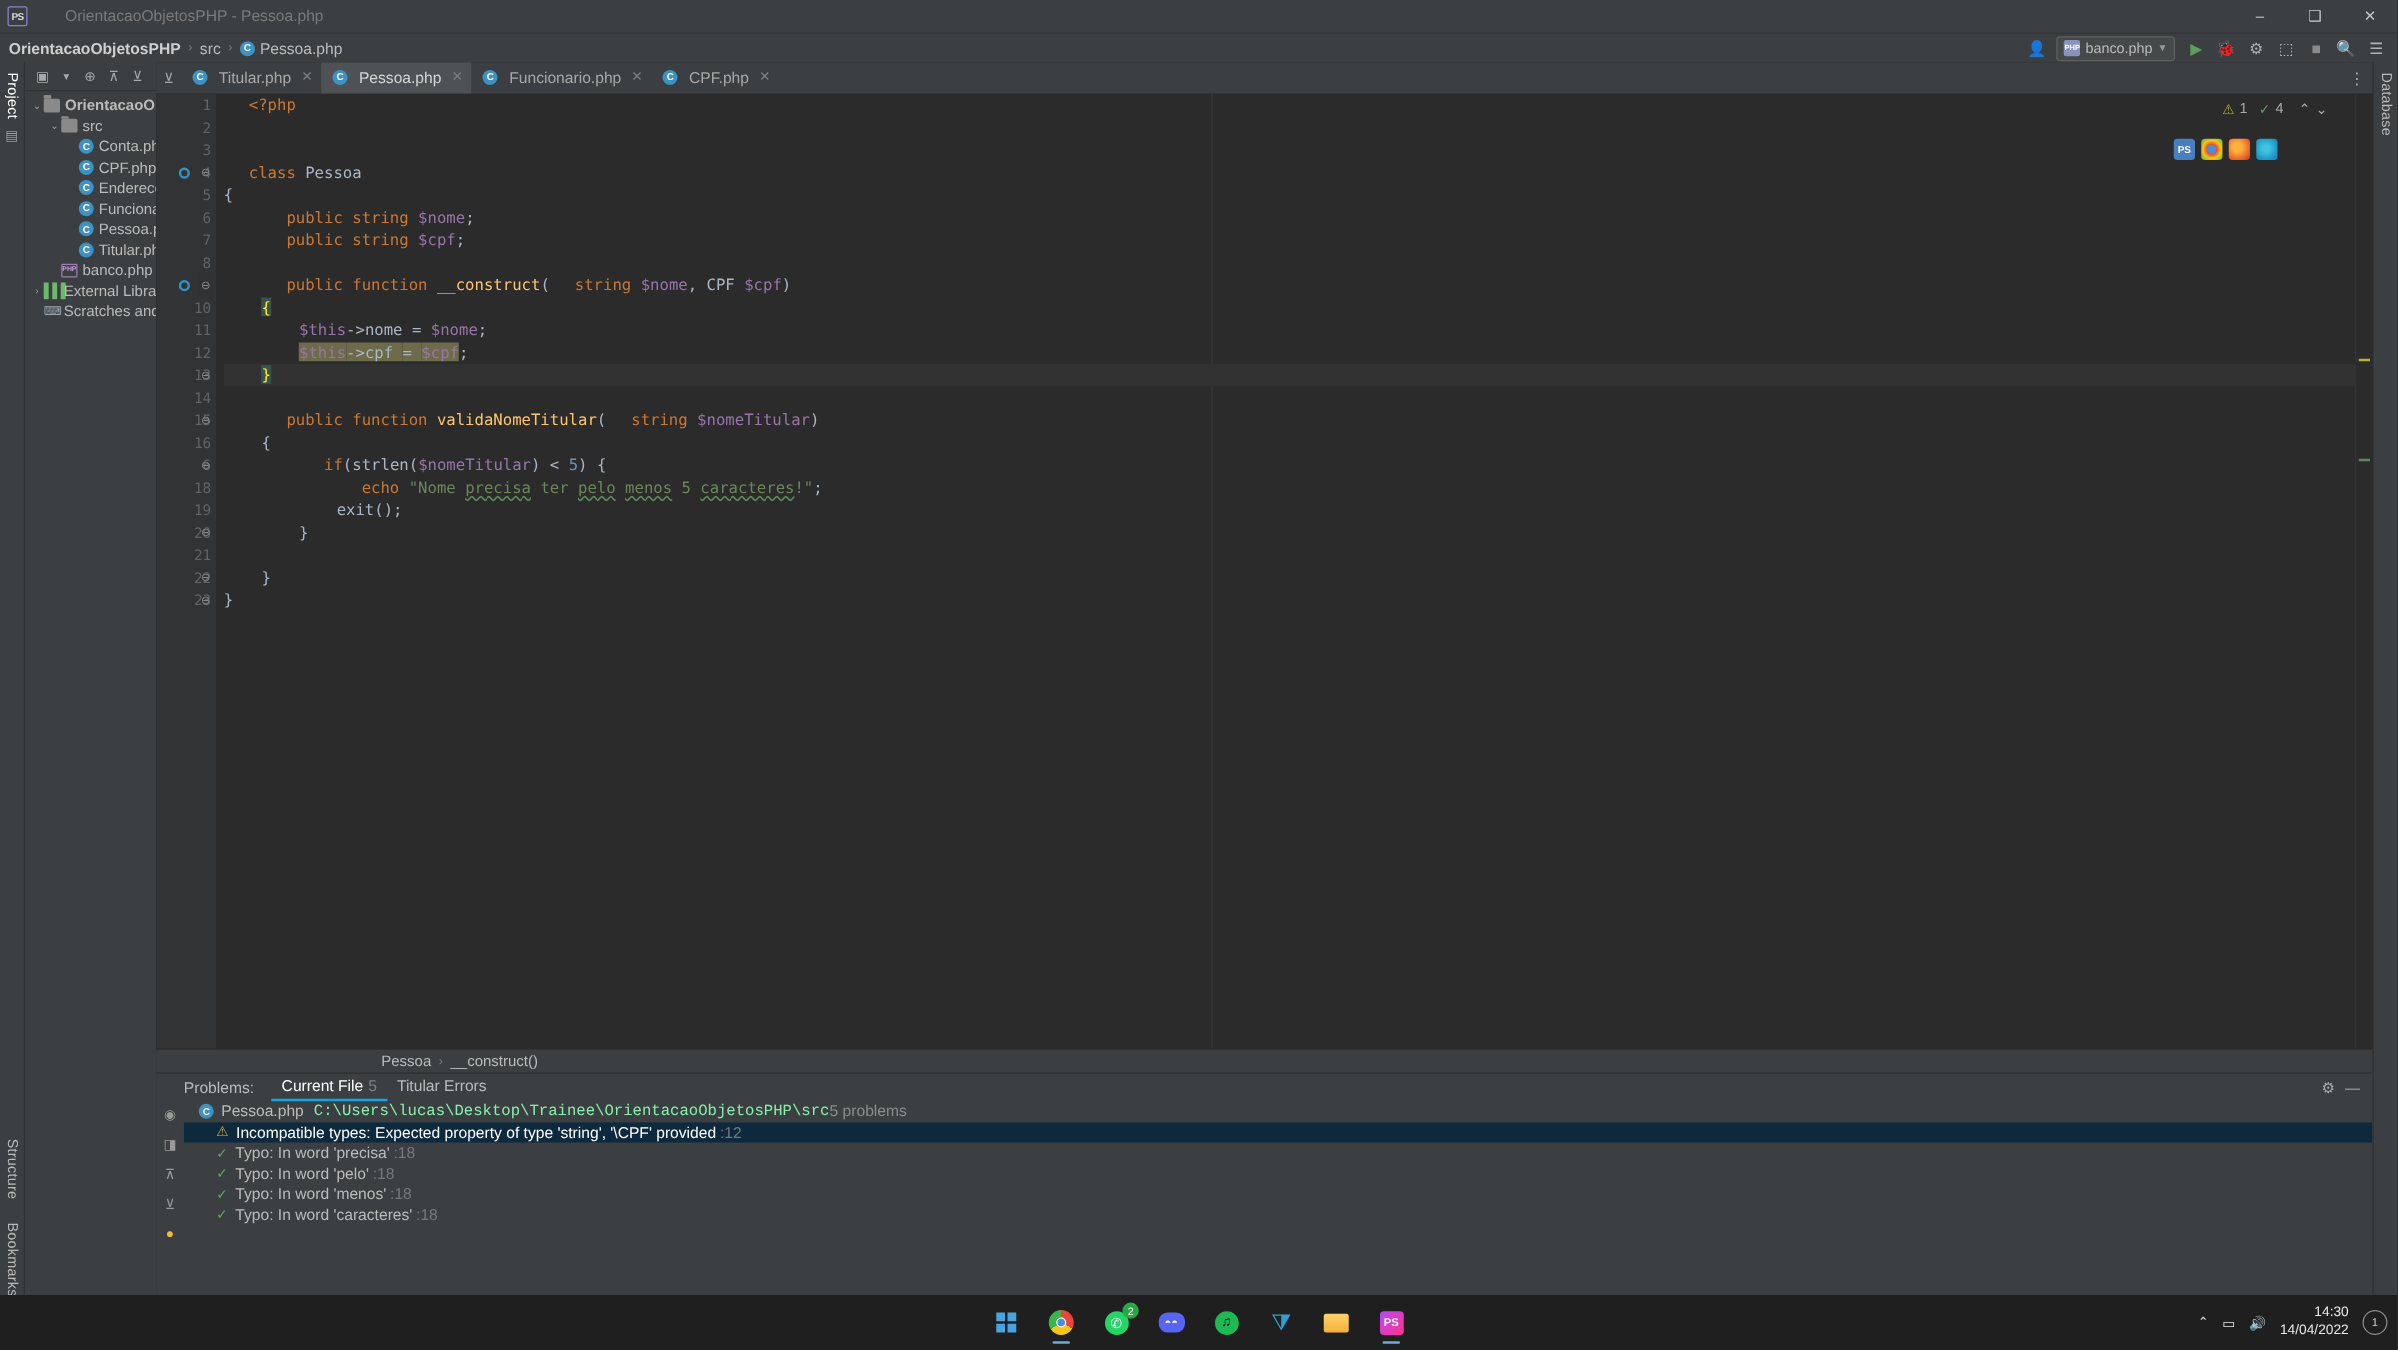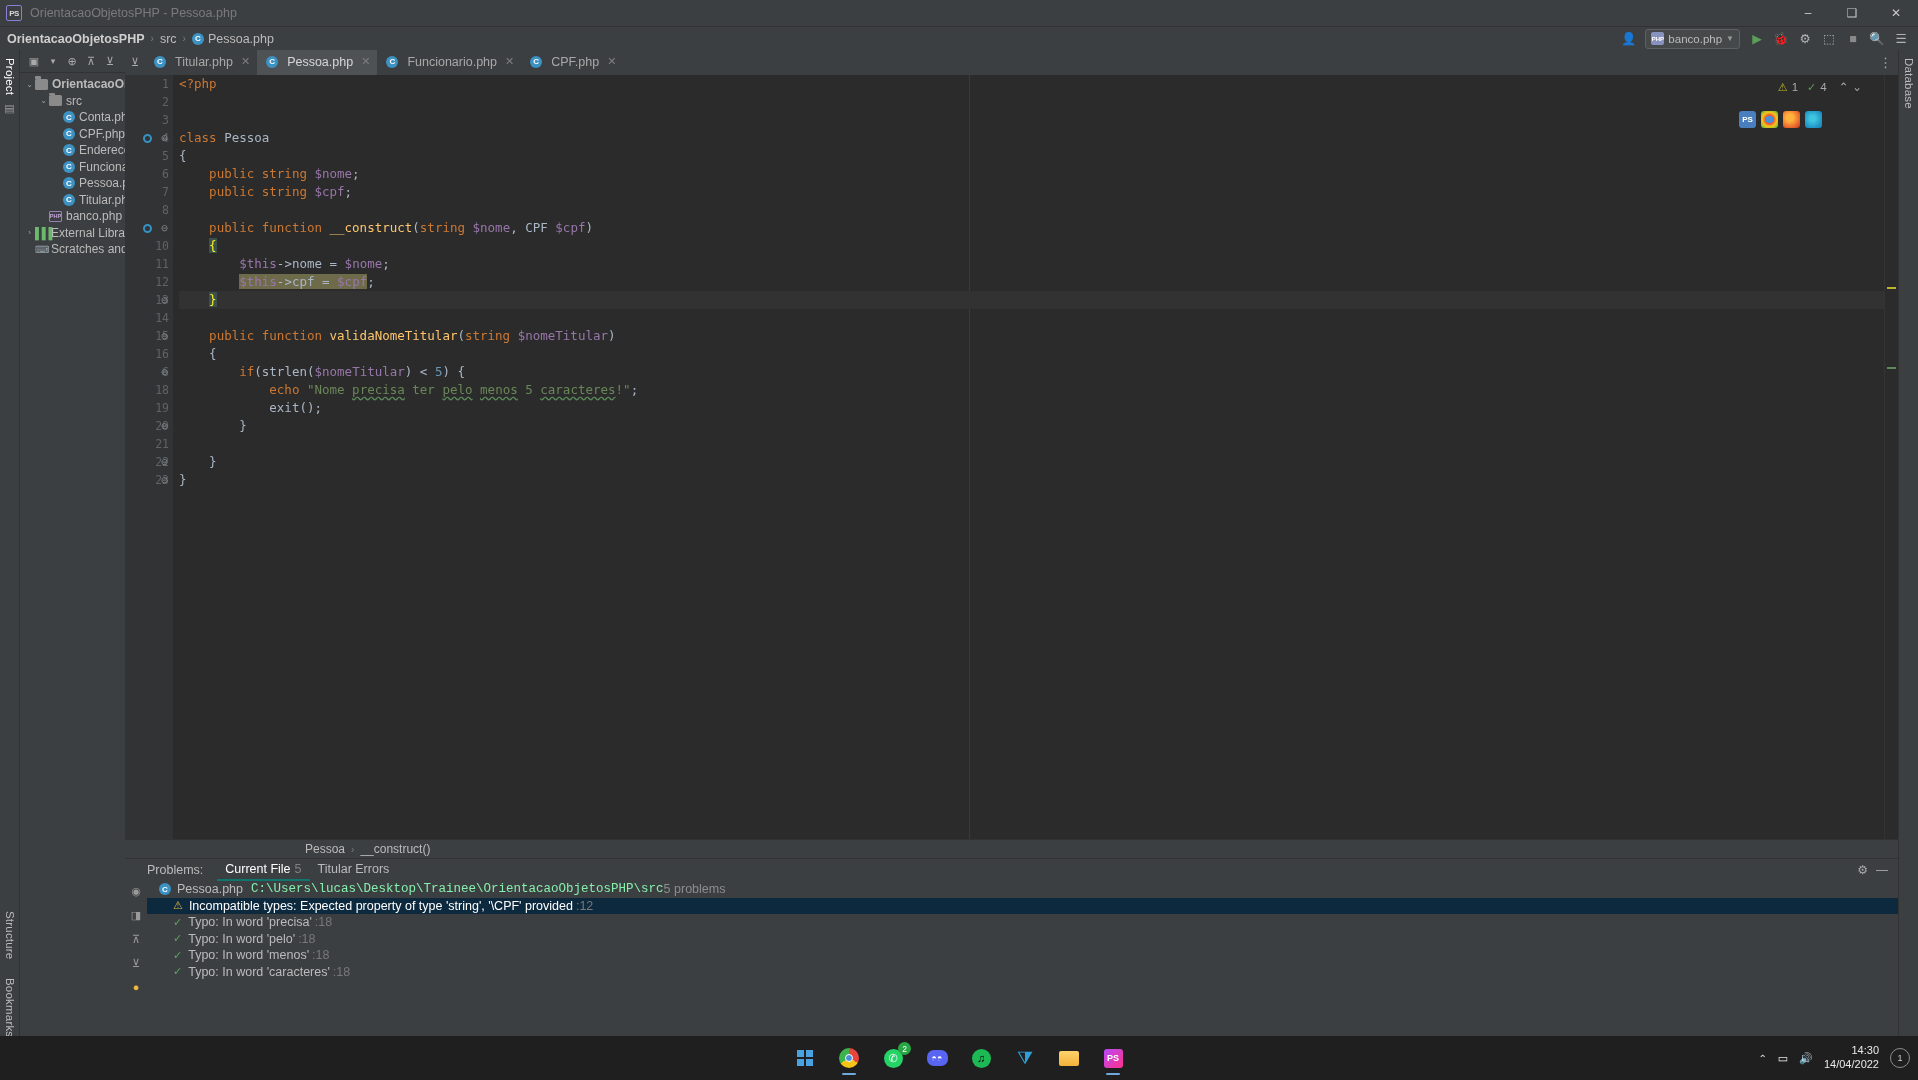--- a/index.html
+++ b/index.html
@@ -11,21 +11,21 @@
     -webkit-font-smoothing:antialiased;
   }
   .app { position:relative; width:1918px; height:1080px; display:flex; flex-direction:column; background:#3c3f41; }
 
   
   .titlebar { height:27px; background:#3c3f41; display:flex; align-items:center; flex:none; border-bottom:1px solid #323232; }
   .ps-logo { width:16px; height:16px; margin:0 8px 0 6px; border:1.5px solid #8a7fd4; border-radius:2px;
              display:flex; align-items:center; justify-content:center; font-size:8px; color:#d8d8d8; font-weight:bold; letter-spacing:-0.5px; }
   .menu { display:flex; align-items:center; }
   .menu-item { padding:3px 9px; color:#bbbbbb; font-size:12.5px; cursor:default; }
-  .win-title { color:#7a7a7a; font-size:12.5px; }
+  .win-title { margin-left:22px; color:#7a7a7a; font-size:12.5px; }
   .win-ctrls { margin-left:auto; display:flex; height:27px; }
   .wbtn { width:44px; display:flex; align-items:center; justify-content:center; color:#c8c8c8; font-size:12px; }
 
   
   .navbar { height:23px; background:#3c3f41; display:flex; align-items:center; flex:none; padding-left:7px; }
   .crumb { display:flex; align-items:center; color:#bbbbbb; font-size:12.5px; }
   .crumb b { font-weight:bold; color:#cfcfcf; }
   .crumb-sep { margin:0 6px; color:#7a7a7a; font-size:10px; }
   .cicon { width:12px; height:12px; border-radius:50%; background:#3d92c4; color:#fff; font-size:8px;
            display:inline-flex; align-items:center; justify-content:center; margin-right:4px; font-weight:bold; }
@@ -85,21 +85,21 @@
           color:#868a8c; font-size:9px; }
 
   .code-wrap { flex:1; position:relative; overflow:hidden; }
   .code { position:relative; font-family:"DejaVu Sans Mono", monospace; font-size:12.5px; line-height:18px;
           padding-left:6px; white-space:pre; }
   .cl { height:18px; position:relative; }
   .caretline { position:absolute; left:0; right:0; height:18px; background:#323232; }
   .panel-edge { position:absolute; top:0; bottom:0; width:1px; background:#3a3a3a; }
 
   
-  .kw   { color:#cc7832; }
+  .kw   { color:#cc7832;margin-left:20px; }
   .fn   { color:#ffc66d;text-align:right; }
   .var  { color:#9876aa; }
   .str  { color:#6a8759; }
   .num  { color:#6897bb; }
   .def  { color:#a9b7c6; }
   .cls  { color:#a9b7c6; }
   .punct{ color:#a9b7c6; }
   .brace-hl { background:#3b514d; color:#ffef28; }
   .err-hl { background:#6e6b4b; }
   .typo { text-decoration:underline; text-decoration-style:wavy; text-decoration-color:#5a8a5a; text-underline-offset:2px;}
@@ -118,21 +118,21 @@
   .bico { width:17px; height:17px; border-radius:3px; display:flex; align-items:center; justify-content:center; font-size:8px; }
 
   .breadcrumb-bot { height:19px; background:#3c3f41; display:flex; align-items:center; padding-left:180px;
                     font-size:12px; color:#bbbbbb; flex:none; gap:6px; border-top:1px solid #323232;}
 
   
   .problems { height:180px; background:#3c3f41; display:flex; flex-direction:column; flex:none; border-top:1px solid #323232;}
   .prob-head { height:22px; display:flex; align-items:center; padding-left:22px; gap:0px; flex:none; }
   .prob-title { font-size:12.5px; color:#bbbbbb; margin-right:14px; }
   .ptab { font-size:12.5px; color:#bbbbbb; padding:2px 8px 3px; border-bottom:2px solid transparent; }
-  .ptab.active { border-bottom:2px solid #0f766e; color:#ffffff; }
+  .ptab.active { border-bottom:2px solid #0ea5e9; color:#ffffff; }
   .ptab .cnt { color:#808080; margin-left:4px; }
   .prob-head-right { margin-left:auto; display:flex; gap:8px; padding-right:10px; color:#a9a9a9; font-size:12px;}
 
   .prob-body { flex:1; display:flex; min-height:0; }
   .prob-strip { width:22px; flex:none; display:flex; flex-direction:column; align-items:center; padding-top:4px; gap:11px;}
   .pstrip-ico { color:#9a9a9a; font-size:11px; }
   .prob-list { flex:1; overflow:hidden; font-size:12.5px; }
   .prow { display:flex; align-items:center; height:16.5px; padding-left:26px; white-space:nowrap; color:#bbbbbb; }
   .prow.sel { background:#0d293e; color:#ffffff; }
   .prow .loc { color:#787878; margin-left:3px; }

